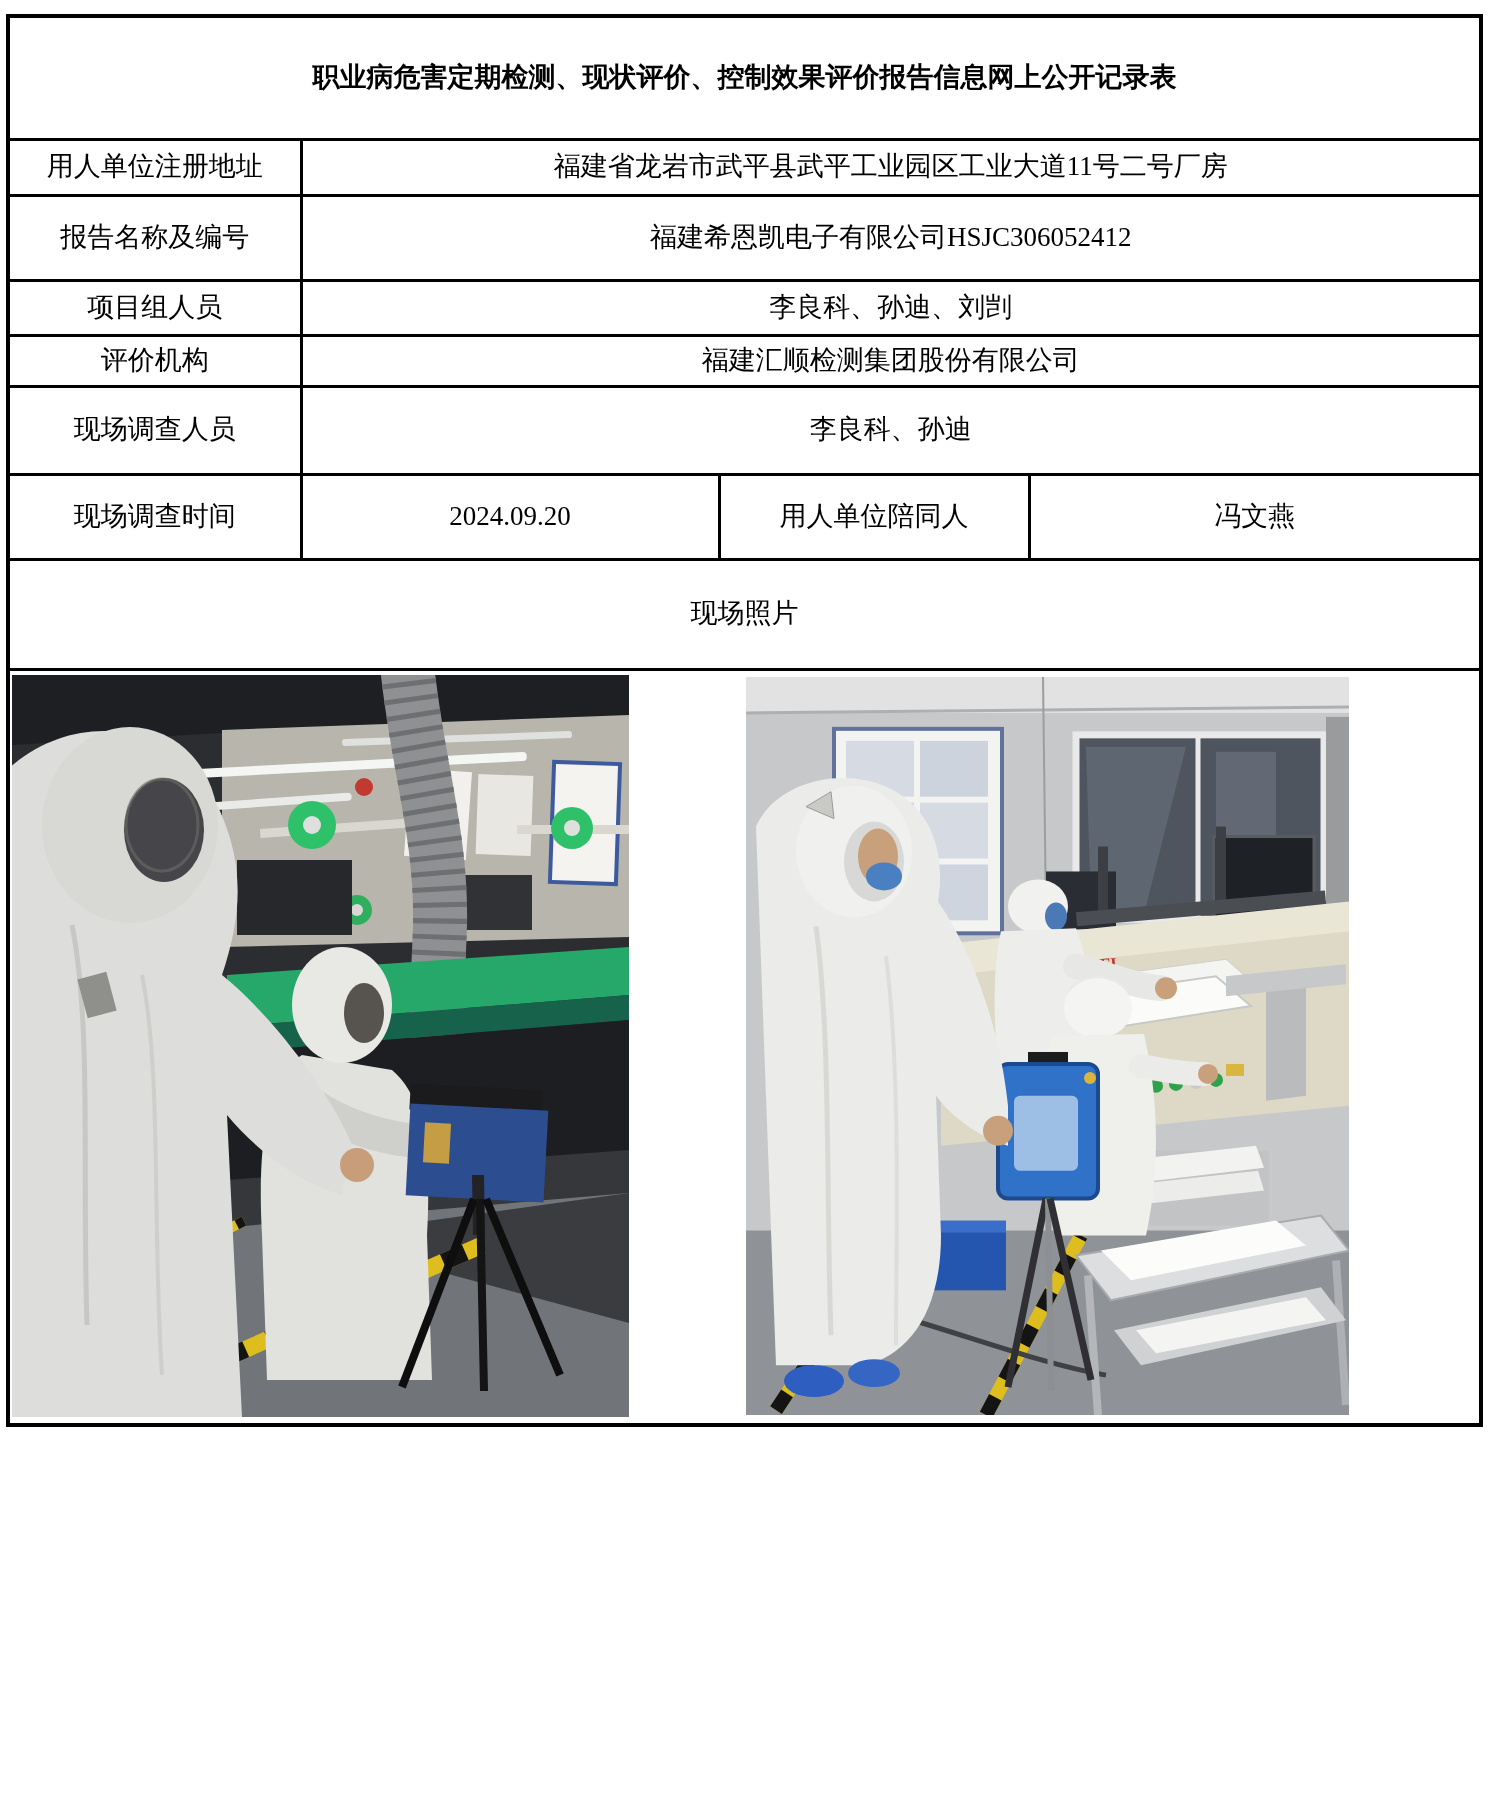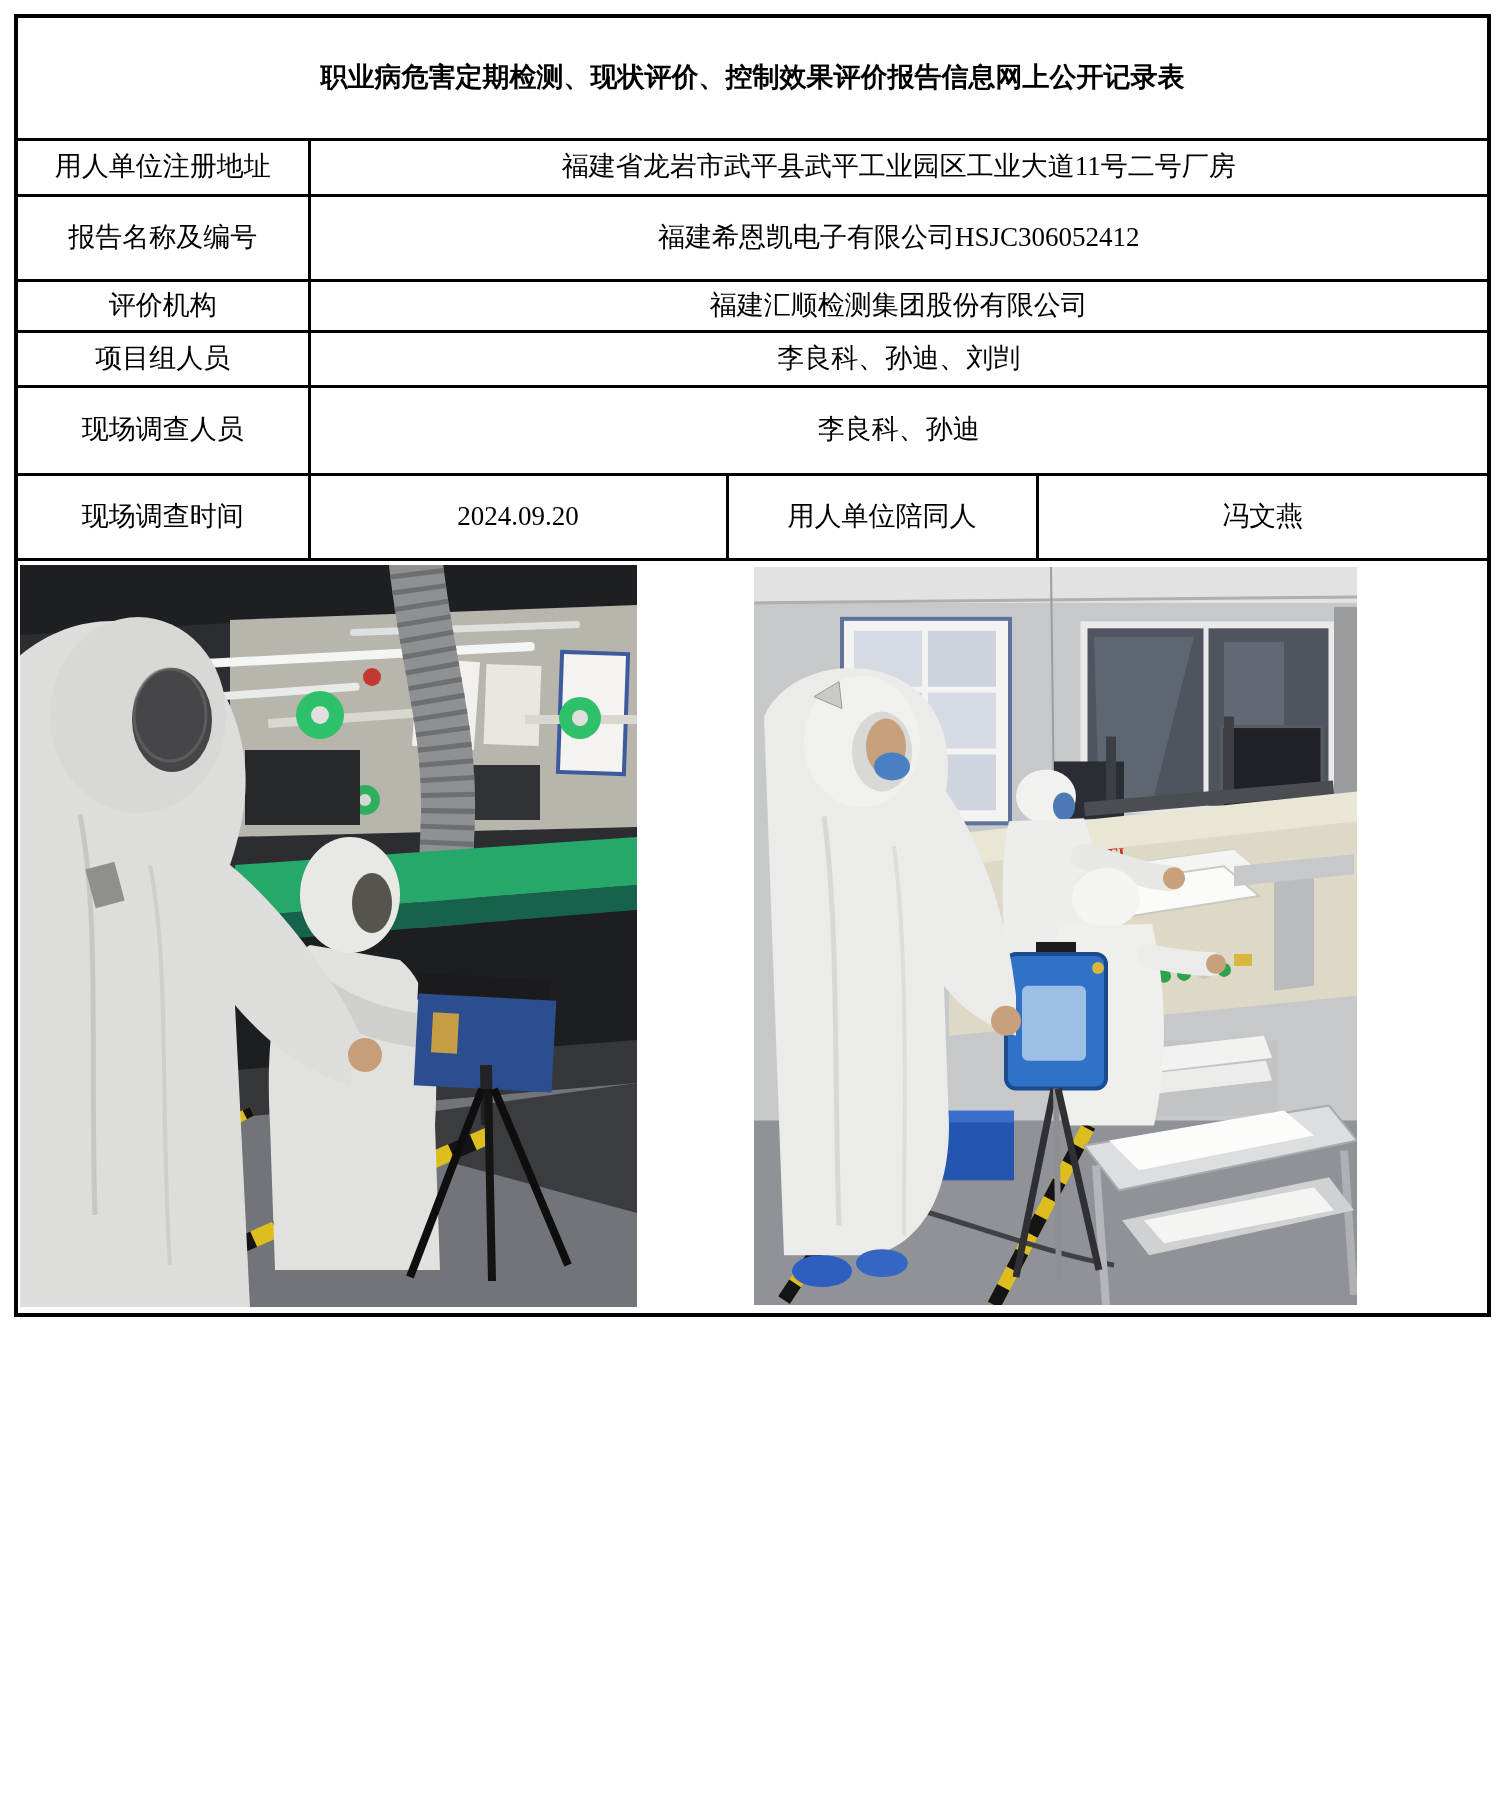--- a/index.html
+++ b/index.html
@@ -1,20 +1,20 @@
 <!DOCTYPE html>
 <html><head>
 <meta charset="utf-8">
 <style>
   html,body{margin:0;padding:0;}
   body{
     width:1502px;height:1814px;position:relative;background:#ffffff;
     font-family:"Liberation Serif","DejaVu Serif",serif;color:#000;
   }
-  .sheet{position:absolute;left:14px;top:14px;width:1473px;}
+  .sheet{position:absolute;left:6px;top:14px;width:1473px;}
   table.record{
     border-collapse:collapse;table-layout:fixed;width:1473px;
     border:4px solid #000;
   }
   table.record td{
     border:3px solid #000;text-align:center;vertical-align:middle;
     font-size:27px;line-height:1.25;overflow:hidden;padding:2px 6px;
   }
   td.title{
     font-size:45px;font-weight:bold;letter-spacing:0px;padding:0 4px;
@@ -41,37 +41,40 @@
         <td colspan="4" class="title">职业病危害定期检测、现状评价、控制效果评价报告信息网上公开记录表</td>
       </tr>
       <tr style="height:56px">
         <td>用人单位注册地址</td>
         <td colspan="3">福建省龙岩市武平县武平工业园区工业大道11号二号厂房</td>
       </tr>
       <tr style="height:85px">
         <td>报告名称及编号</td>
         <td colspan="3">福建希恩凯电子有限公司HSJC306052412</td>
       </tr>
+      <tr style="height:55px">
+        <td>项目组人员</td>
+        <td colspan="3">李良科、孙迪、刘剀</td>
+      </tr>
       <tr style="height:51px">
         <td>评价机构</td>
         <td colspan="3">福建汇顺检测集团股份有限公司</td>
-      </tr>
-      <tr style="height:55px">
-        <td>项目组人员</td>
-        <td colspan="3">李良科、孙迪、刘剀</td>
       </tr>
       <tr style="height:88px">
         <td>现场调查人员</td>
         <td colspan="3">李良科、孙迪</td>
       </tr>
       <tr style="height:85px">
         <td>现场调查时间</td>
         <td>2024.09.20</td>
         <td>用人单位陪同人</td>
         <td>冯文燕</td>
+      </tr>
+      <tr style="height:110px">
+        <td colspan="4">现场照片</td>
       </tr>
       <tr style="height:748px">
         <td colspan="4" class="photo-cell">
           <div class="photo-area">
 
             <svg class="photo photo-left" viewBox="0 0 617 742" preserveAspectRatio="none">
               <rect width="617" height="742" fill="#35373a"></rect>
               <rect x="0" y="0" width="617" height="300" fill="#2b2d30"></rect>
               <polygon points="0,0 617,0 617,42 210,58 0,70" fill="#1d1f22"></polygon>
               <polygon points="210,55 617,40 617,262 210,272" fill="#b7b5ac"></polygon>

